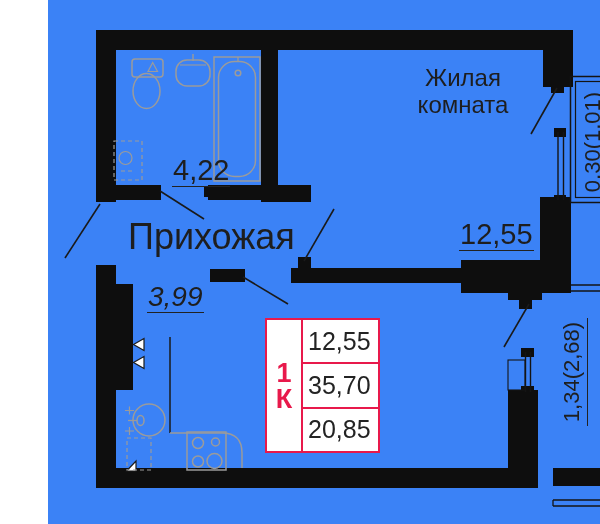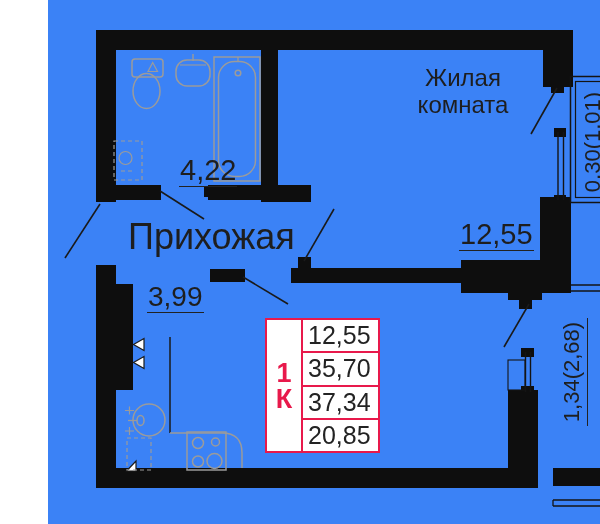--- a/index.html
+++ b/index.html
@@ -5,21 +5,21 @@
   :root{
     --wall:#0e0e0e; --accent:#e8194b; --fixture:#9b9b9b; --ink:#1e1e1e;
   }
   html,body{margin:0;padding:0;background:#fff;}
   #plan{position:relative;width:600px;height:524px;background:#3b82f6;overflow:hidden;
         font-family:"Liberation Sans",sans-serif;color:var(--ink);margin-left:48px;}
   #plan svg{position:absolute;left:0;top:0;}
   .lbl{position:absolute;white-space:pre-line;}
   .room-name{font-size:24px;line-height:27px;}
   .dim{font-size:29px;border-bottom:1.7px solid #222;padding:0 1px 1px 1px;line-height:1.05;}
-  .dim-sm{font-size:28px;}
+  .dim-sm{font-size:28px;font-style:italic;}
   .rot{transform:rotate(-90deg);text-align:center;font-size:22px;
        border-bottom:1.6px solid #222;padding-bottom:1px;line-height:1.05;}
   .card{position:absolute;left:217px;top:318px;width:115px;height:135px;
         box-sizing:border-box;border:2.5px solid var(--accent);background:#fff;display:flex;}
   .card-type{width:36px;box-sizing:border-box;border-right:2.5px solid var(--accent);
         display:flex;align-items:center;justify-content:center;
         color:var(--accent);font-weight:bold;font-size:27px;line-height:26px;}
   .card-type span{display:block;width:17px;word-break:break-all;text-align:center;}
   .card-rows{flex:1;display:flex;flex-direction:column;}
   .card-row{flex:1;display:flex;align-items:center;padding-left:5px;
@@ -138,36 +138,35 @@
       <path d="M122,433 H174 Q194,433 194,453 V468"></path>
       <rect x="79" y="438" width="24" height="32" stroke-dasharray="4 3" stroke-width="1.2"></rect>
     </g>
   </svg>
 
   <div class="lbl room-name" style="left:355px;top:64px;width:120px;text-align:center;">Жилая
 комната</div>
 
   <div class="lbl room-name" style="left:80px;top:223px;font-size:36px;">Прихожая</div>
 
-  <div class="lbl dim" style="left:131px;top:155px;">4,22</div>
+  <div class="lbl dim" style="left:124px;top:155px;">4,22</div>
 
   <div class="lbl dim dim-sm" style="left:99px;top:282px;">3,99</div>
 
   <div class="lbl dim" style="left:411px;top:219px;">12,55</div>
 
 
   <div class="lbl rot" style="left:495px;top:128px;width:104px;height:26px;">0,30(1,01)</div>
 
   <div class="lbl rot" style="left:472px;top:358px;width:108px;height:26px;">1,34(2,68)</div>
 
   <div class="card">
     <div class="card-type">
       <span>1К</span>
     </div>
     <div class="card-rows">
       <div class="card-row">12,55</div>
       <div class="card-row">35,70</div>
-      <div class="card-row">37,34</div>
       <div class="card-row">20,85</div>
     </div>
   </div>
 
 </div>
 
 </body></html>

